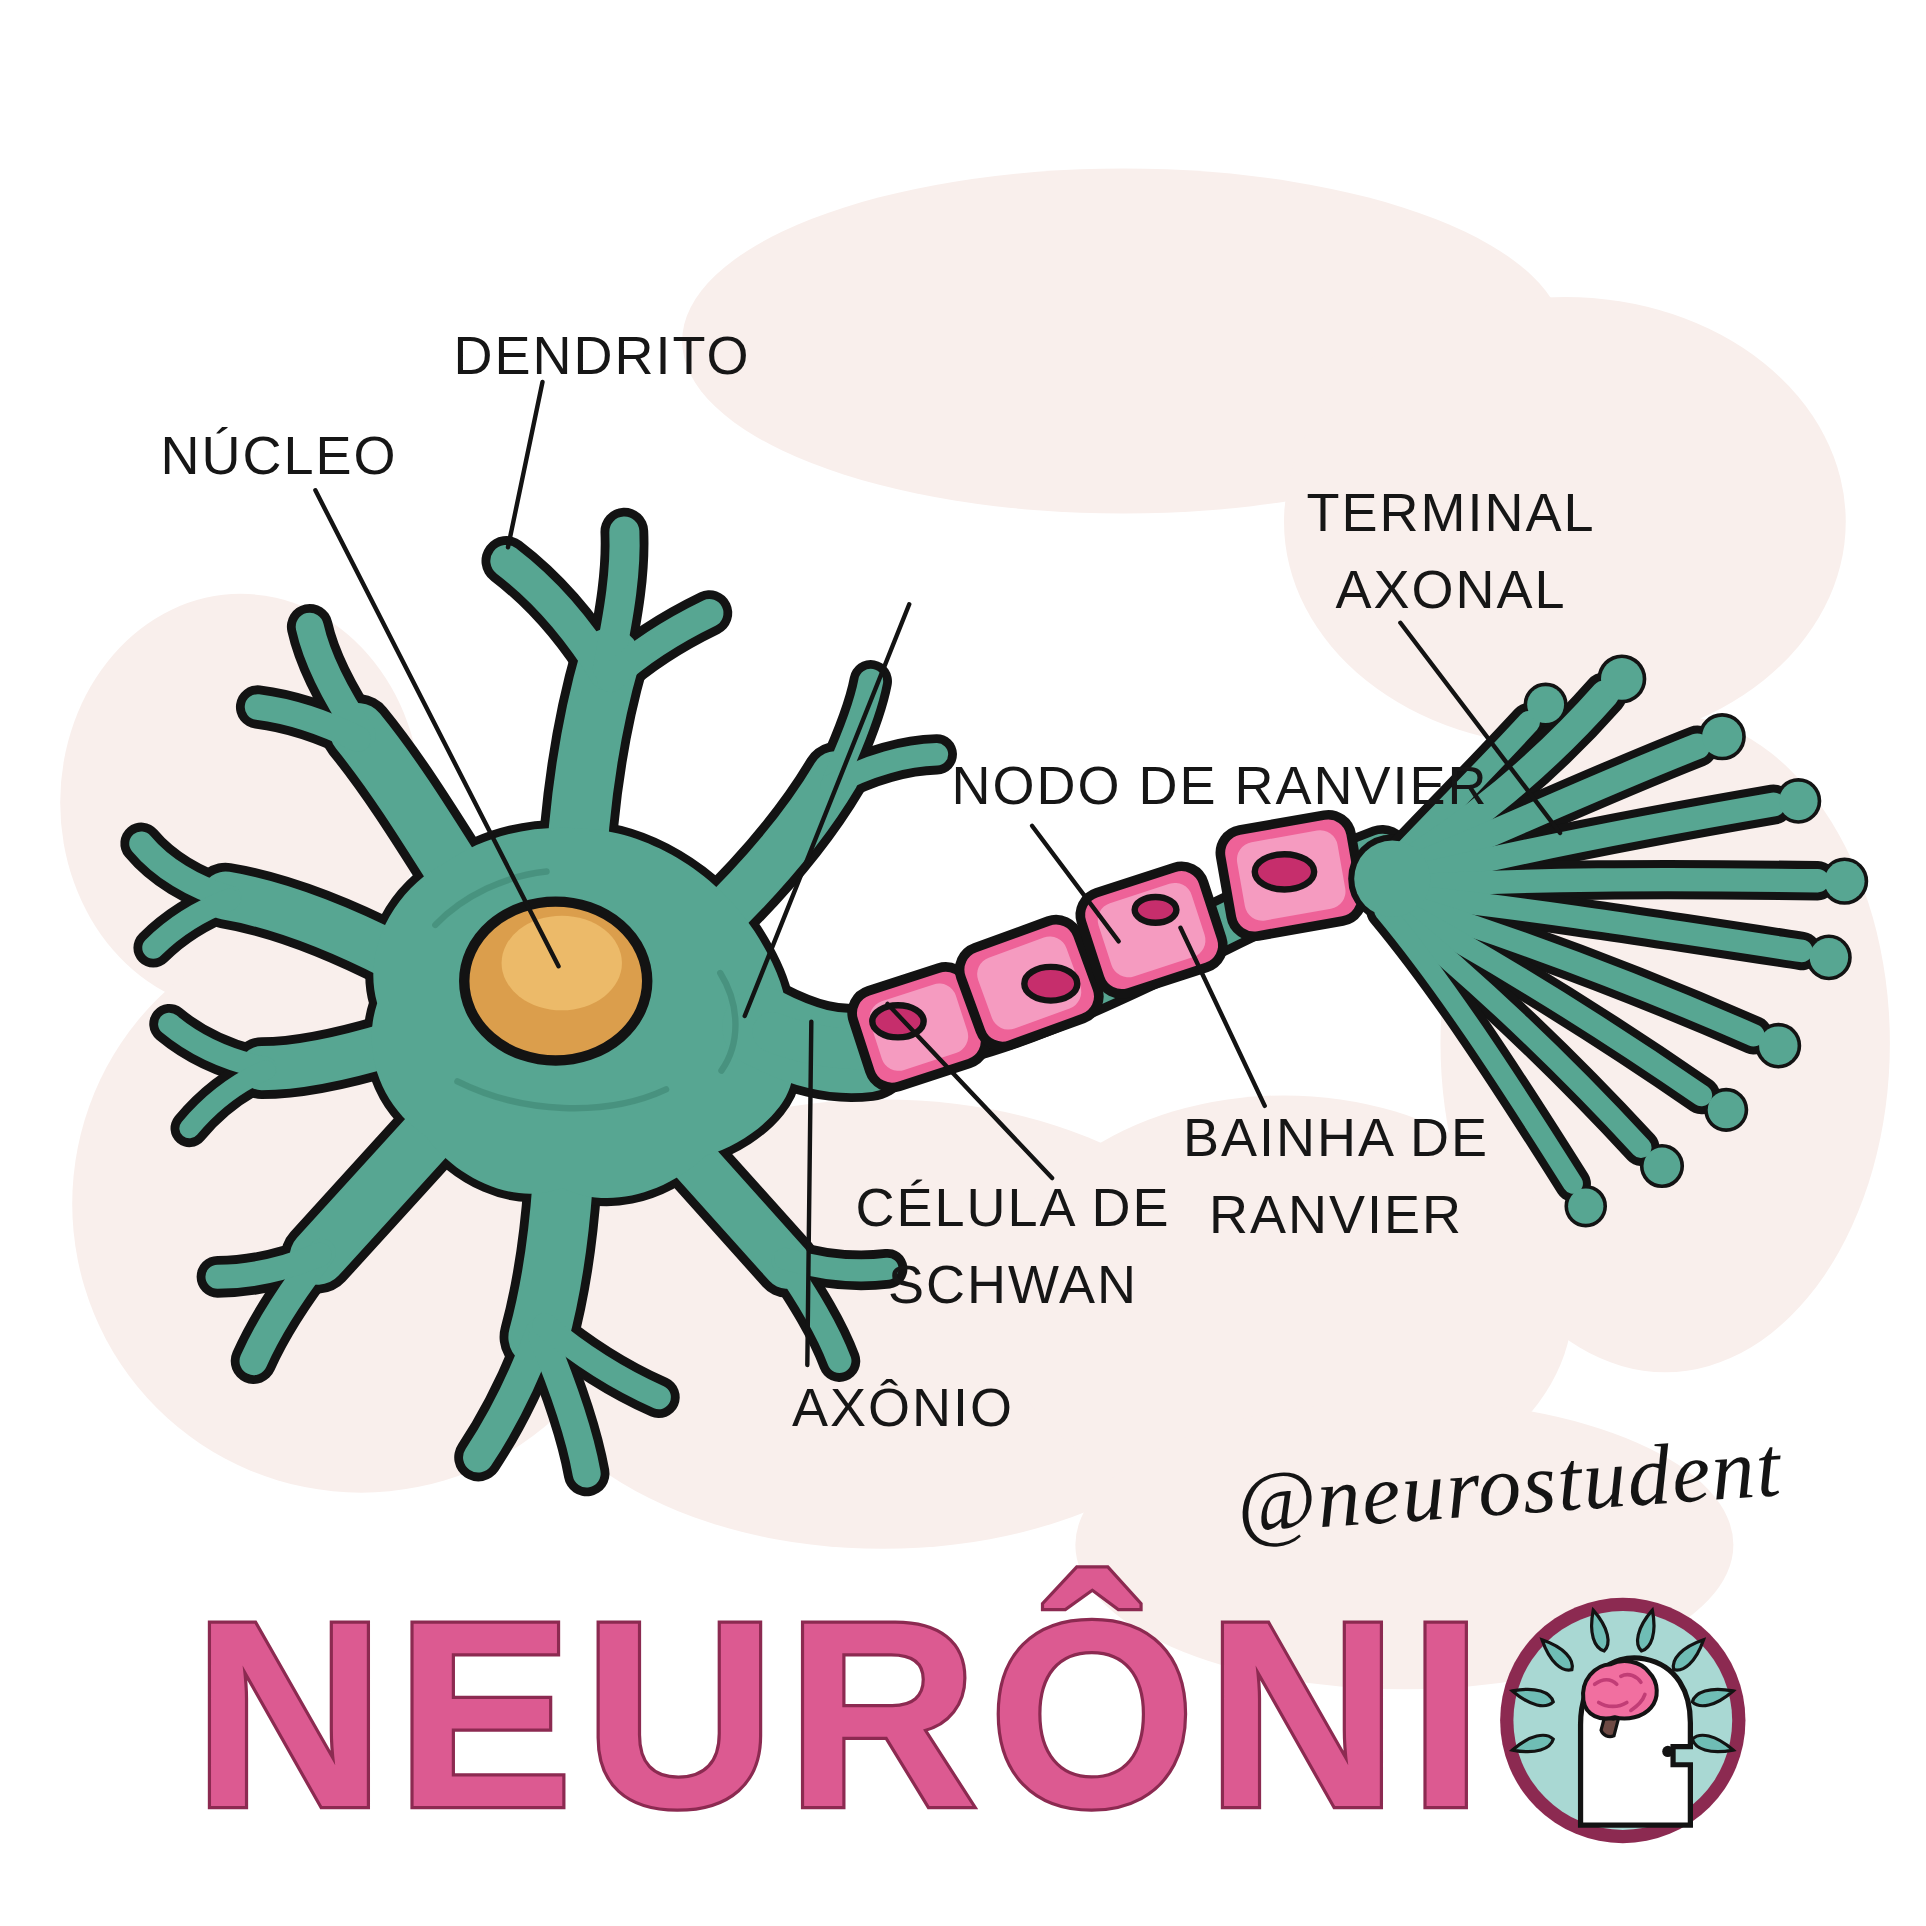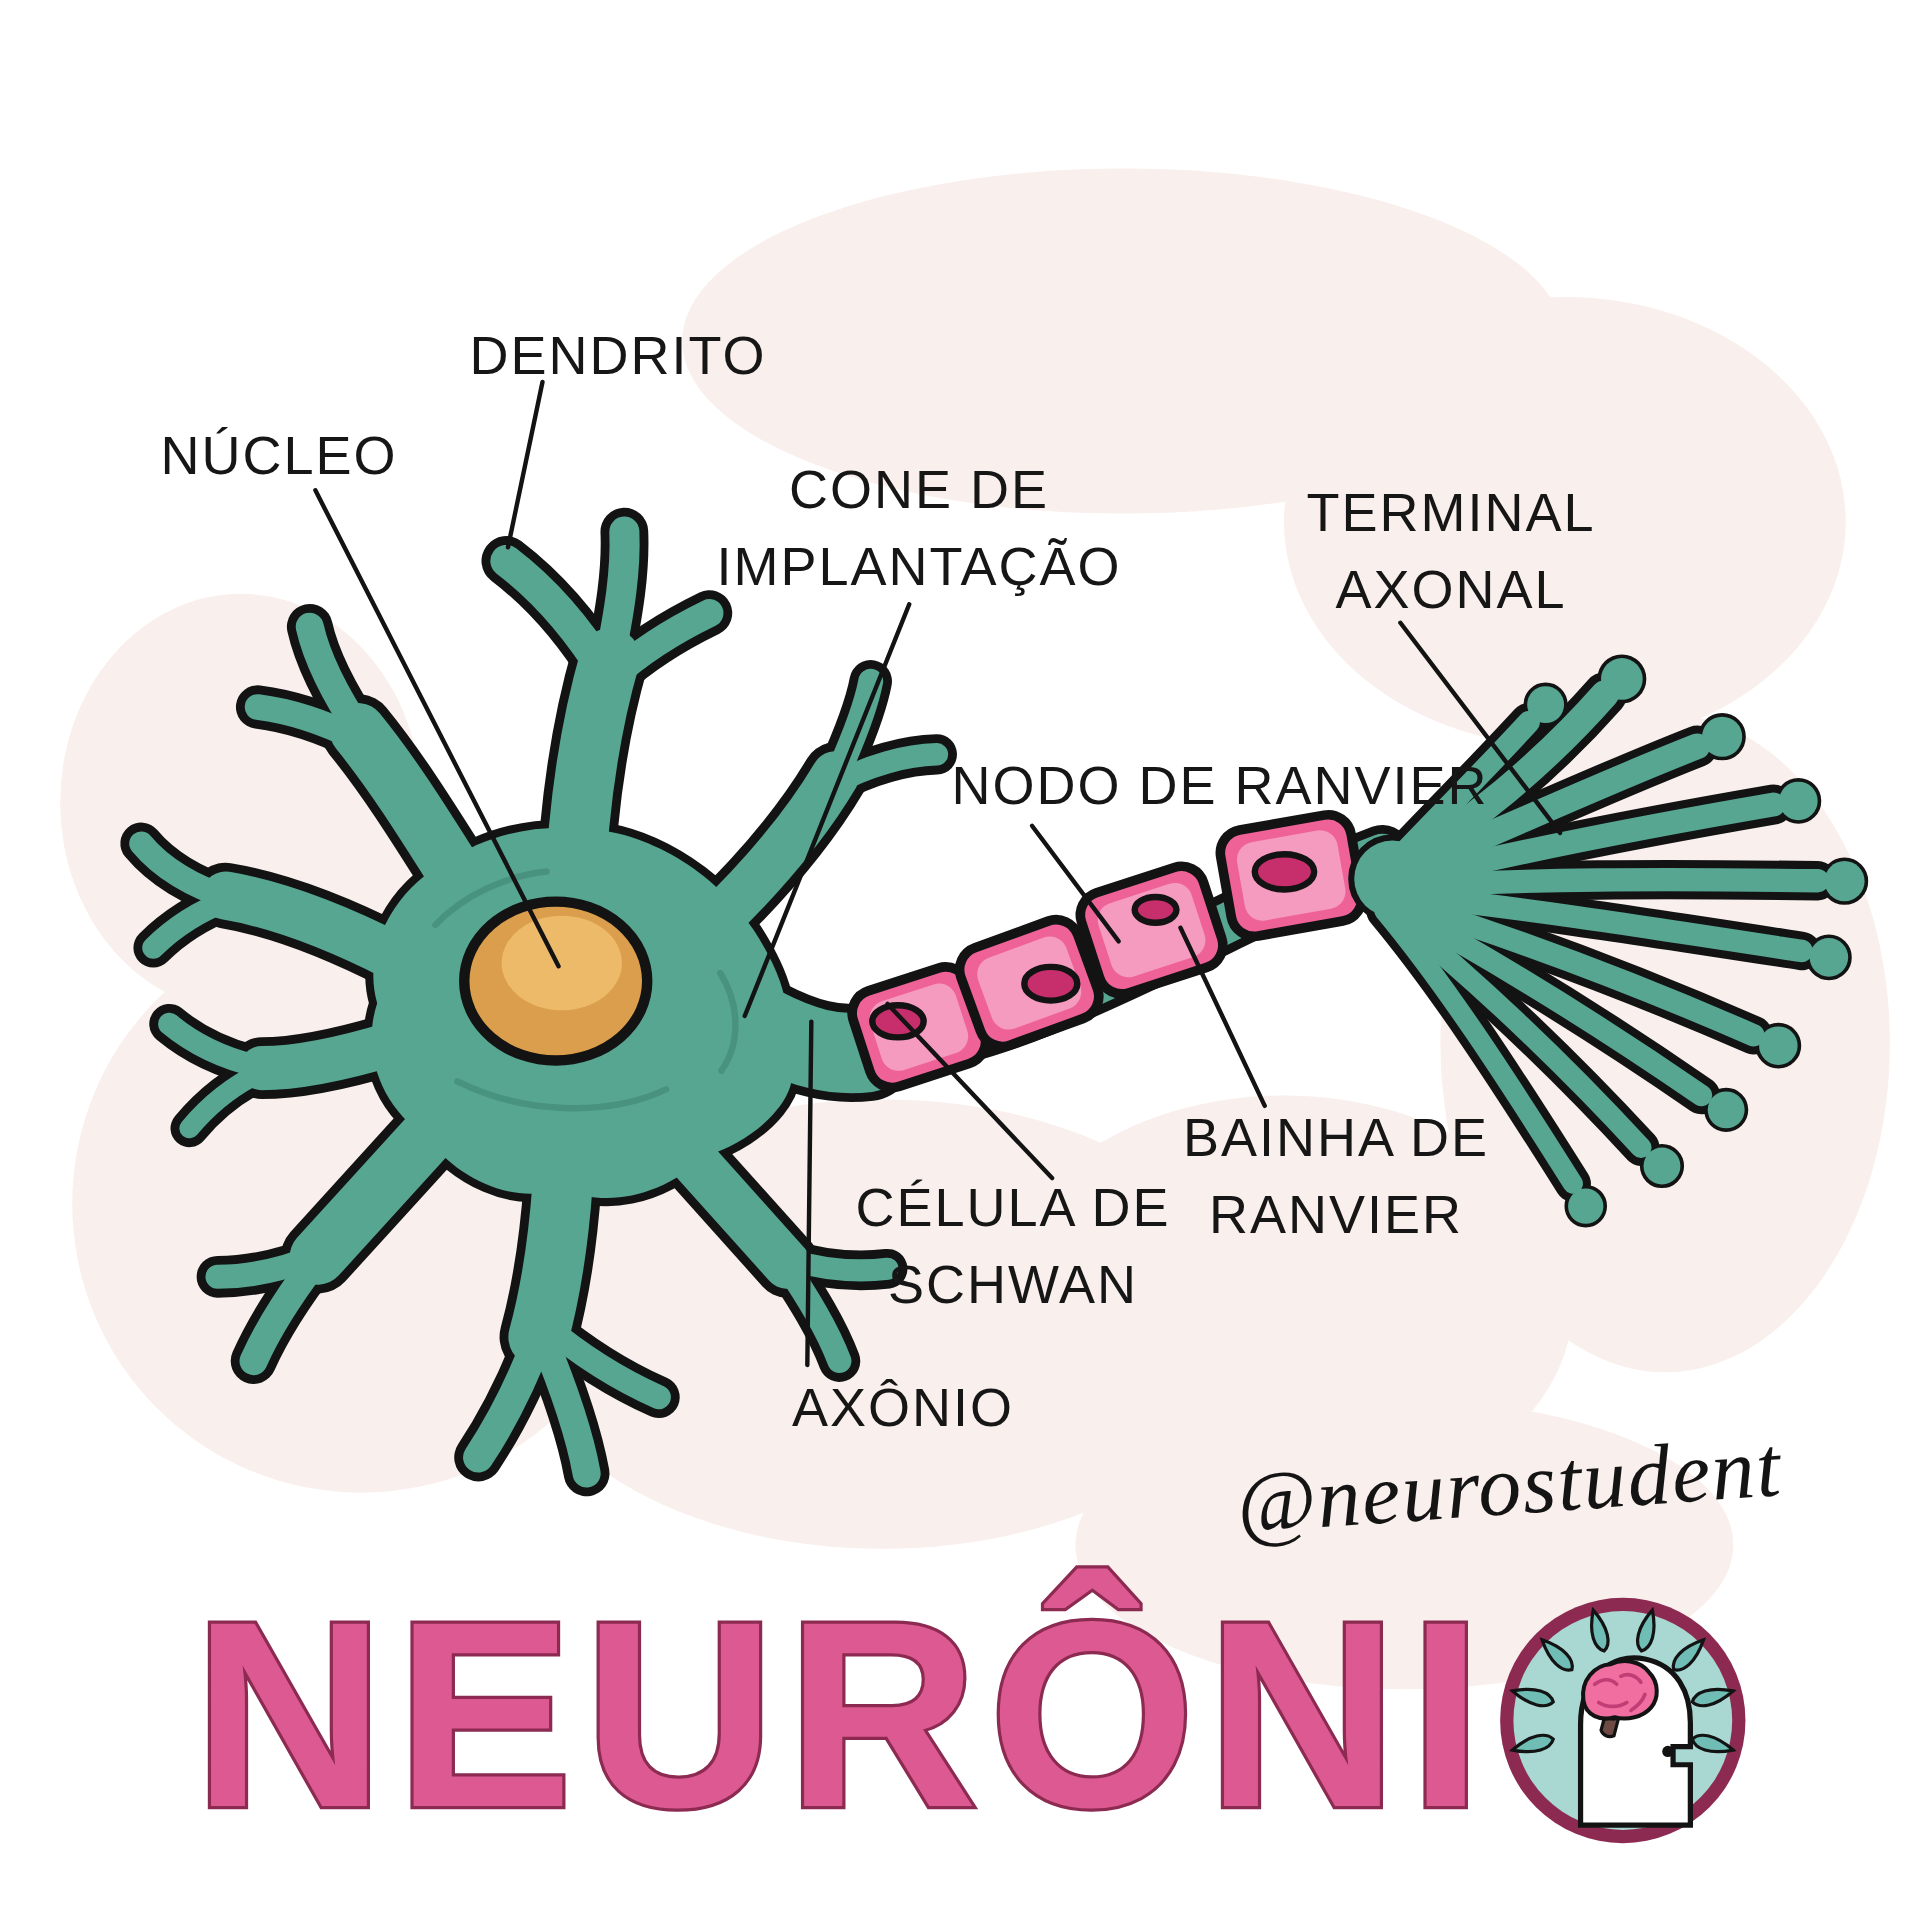--- a/index.html
+++ b/index.html
@@ -201,26 +201,22 @@
       <line x1="786" y1="1222" x2="1392" y2="2408"></line>
       <line x1="2266" y1="1506" x2="1856" y2="2532"></line>
       <line x1="3490" y1="1552" x2="3888" y2="2076"></line>
       <line x1="2572" y1="2058" x2="2788" y2="2346"></line>
       <line x1="2942" y1="2312" x2="3152" y2="2756"></line>
       <line x1="2212" y1="2502" x2="2622" y2="2936"></line>
       <line x1="2022" y1="2546" x2="2012" y2="3402"></line>
     </g>
   </svg>
 
-  <div class="lbl" style="left:618px;top:317px">DENDRITO</div>
+  <div class="lbl" style="left:602px;top:317px">DENDRITO</div>
   <div class="lbl" style="left:279px;top:417px">NÚCLEO</div>
-  <div class="lbl" style="left:919px;top:451px">
-    <div>CONE DE</div>
-    <div>IMPLANTAÇÃO</div>
-  </div>
   <div class="lbl" style="left:1220px;top:747px">NODO DE RANVIER</div>
   <div class="lbl" style="left:1451px;top:474px">
     <div>TERMINAL</div>
     <div>AXONAL</div>
   </div>
   <div class="lbl" style="left:1336px;top:1099px">
     <div>BAINHA DE</div>
     <div>RANVIER</div>
   </div>
   <div class="lbl" style="left:1013px;top:1169px">

